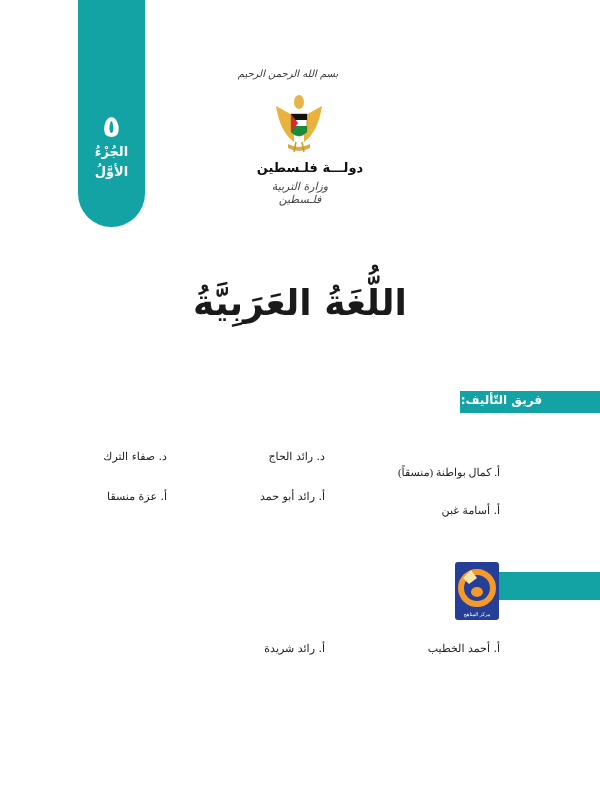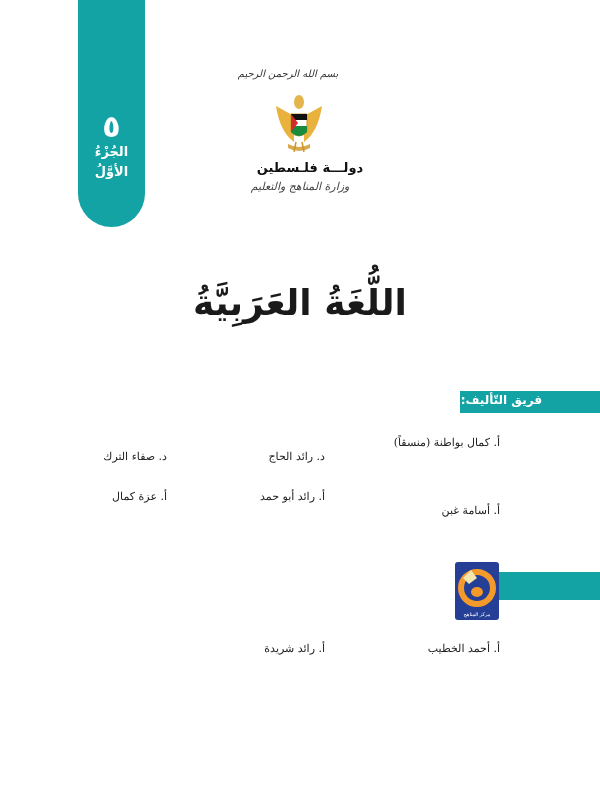--- a/index.html
+++ b/index.html
@@ -80,34 +80,34 @@
     <path d="M17 22 L33 22 L33 40 Q25 48 17 40 Z" fill="#ffffff" stroke="#c9962c" stroke-width="1"></path>
     <path d="M17 22 L33 22 L33 28 L17 28 Z" fill="#111"></path>
     <path d="M17 34 L33 34 L33 40 Q25 48 17 40 Z" fill="#1a8a3c"></path>
     <path d="M17 22 L24 31 L17 40 Z" fill="#d22b2b"></path>
     <path d="M14 52 Q25 58 36 52 L36 56 Q25 62 14 56 Z" fill="#d9a94a"></path>
     <path d="M22 50 L20 60 M28 50 L30 60" stroke="#c9962c" stroke-width="1.5"></path>
   </svg>
 </div>
 
 <div class="state-name">دولـــة فلـسطين</div>
-<div class="ministry-name">وزارة المناهج والتعليم</div>
+<div class="ministry-name">وزارة التربية فلـسطين</div>
 
 <div class="book-title">اللُّغَةُ العَرَبِيَّةُ</div>
 
 <div class="authors-band"></div>
 <div class="authors-heading">فريق التّأليف:</div>
 
-<div class="author" style="right:100px; top:436px;">أ. كمال بواطنة (منسقاً)</div>
+<div class="author" style="right:100px; top:466px;font-family:Liberation Serif, serif;">أ. كمال بواطنة (منسقاً)</div>
 <div class="author" style="right:275px; top:450px;">د. رائد الحاج</div>
 <div class="author" style="right:433px; top:450px;">د. صفاء الترك</div>
 
 <div class="author" style="right:100px; top:490px;margin-top:14px;">أ. أسامة غبن</div>
 <div class="author" style="right:275px; top:490px;">أ. رائد أبو حمد</div>
-<div class="author" style="right:433px; top:490px;">أ. عزة كمال</div>
+<div class="author" style="right:433px; top:490px;">أ. عزة منسقا</div>
 
 <div class="bottom-band"></div>
 <div class="center-logo">
   <svg width="44" height="46" viewBox="0 0 44 46" style="position:absolute;left:0;top:2px;">
     <circle cx="22" cy="24" r="16" fill="none" stroke="#f39a2b" stroke-width="6"></circle>
     <path d="M8 14 L16 6 L22 14 L14 20 Z" fill="#f5e6b0"></path>
     <ellipse cx="22" cy="28" rx="6" ry="5" fill="#f39a2b"></ellipse>
   </svg>
   <div class="center-logo-label">مركز المناهج</div>
 </div>

